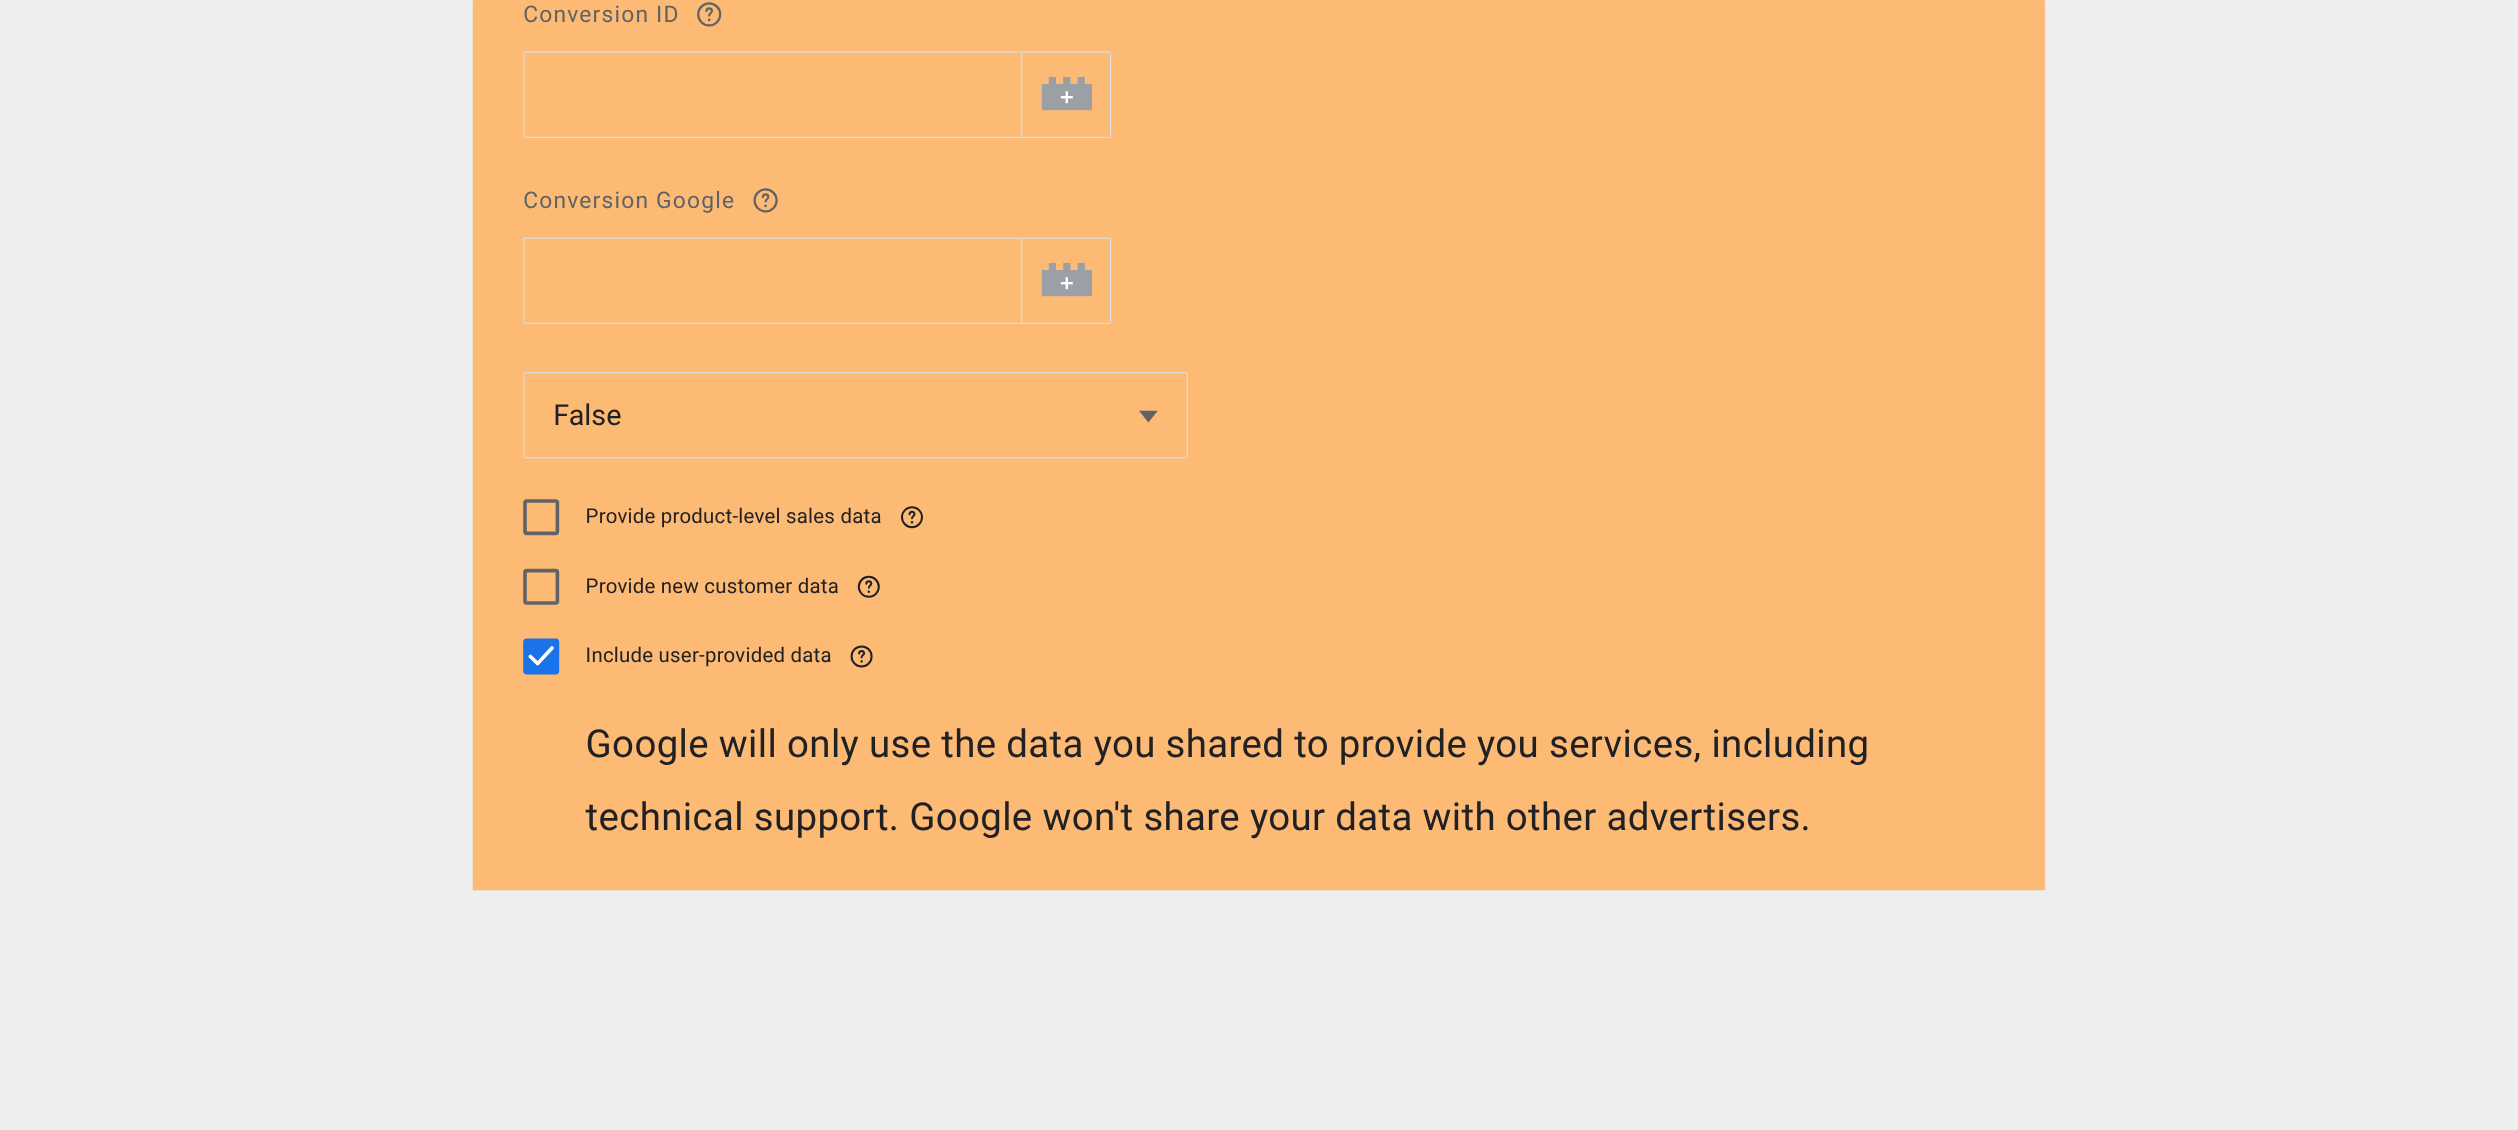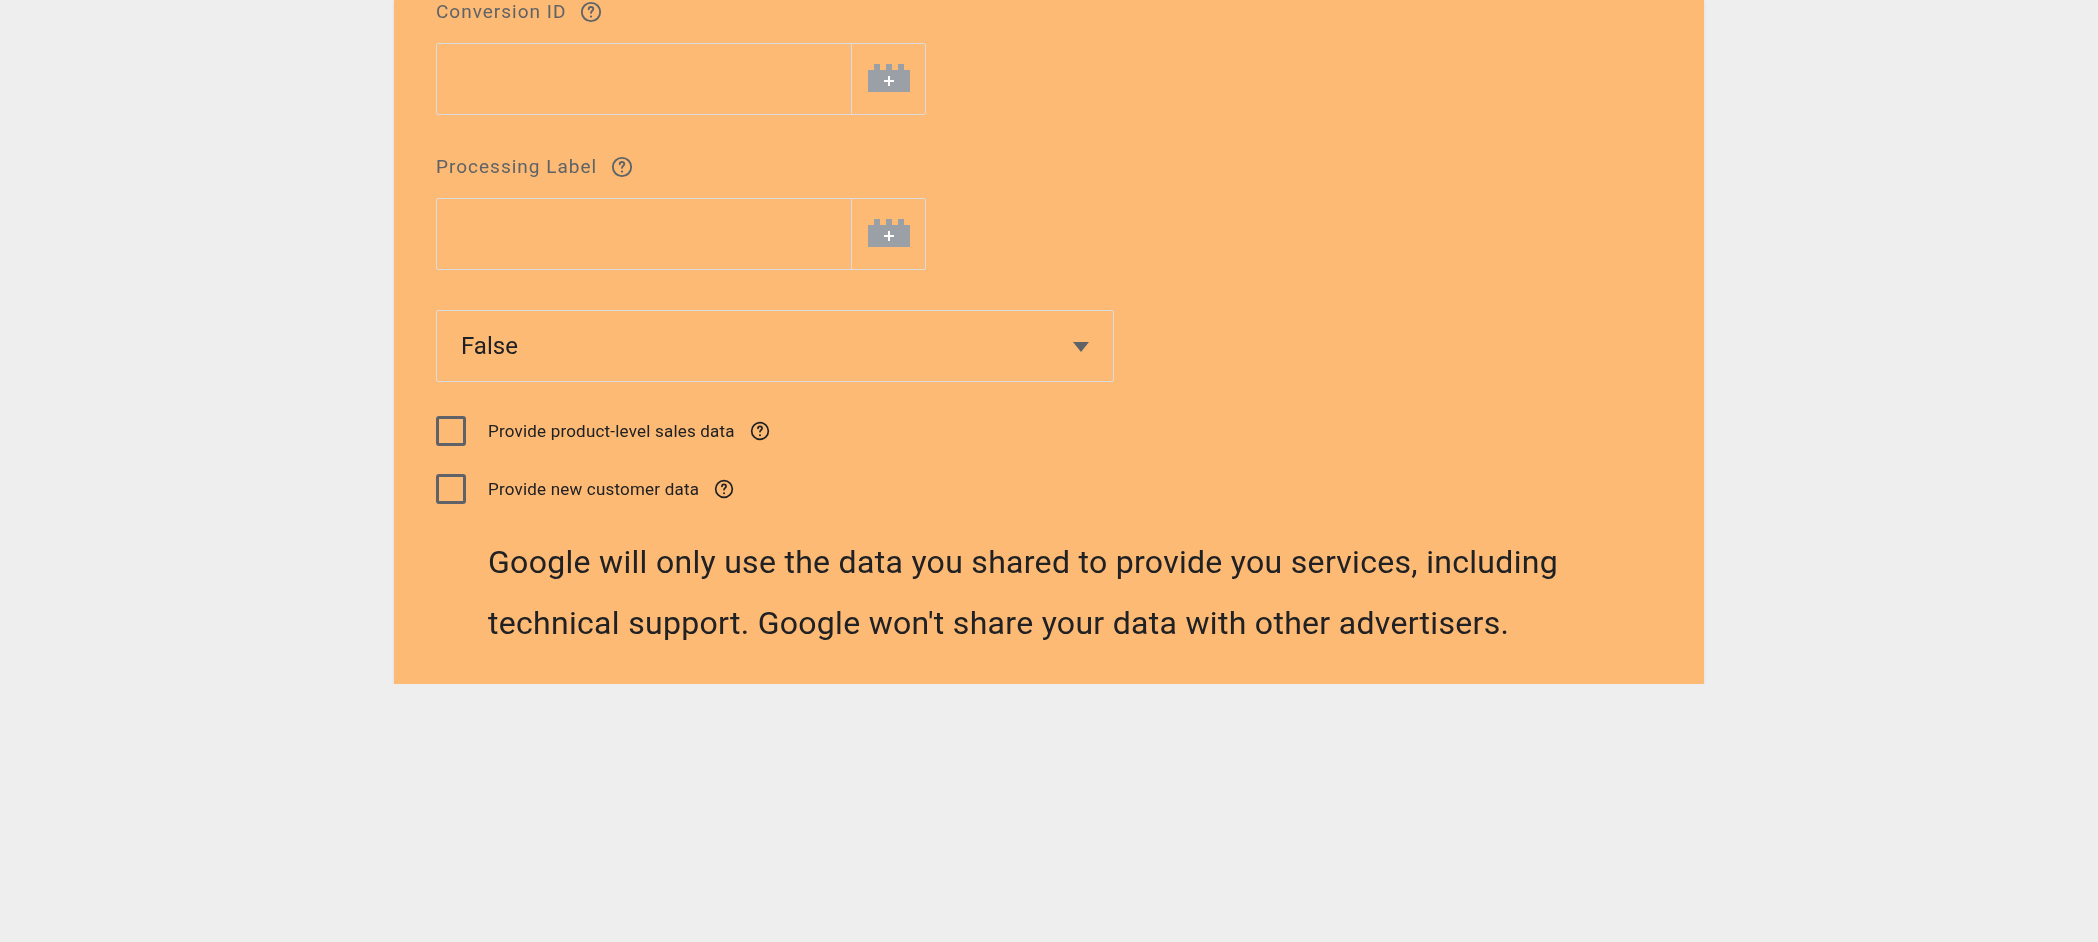--- a/index.html
+++ b/index.html
@@ -61,21 +61,21 @@
       align-items: center;
       justify-content: center;
       cursor: pointer;
       background: transparent;
       border-top: none;
       border-right: none;
       border-bottom: none;
     }
     .brick-icon svg { width: 42px; height: 28px; }
     .select-wrap {
-      width: 678px;
+      width: 554px;
       height: 72px;
       border: 1px solid #dadce0;
       border-radius: 2px;
       display: flex;
       align-items: center;
       padding: 16px 24px;
       justify-content: space-between;
       cursor: pointer;
       margin-bottom: 34px;
     }
@@ -153,21 +153,21 @@
               <rect x="16" y="16" width="10" height="2" fill="#fff"></rect>
               <rect x="20" y="12" width="2" height="10" fill="#fff"></rect>
             </svg>
         </span>
       </button>
     </div>
   </div>
 
   <div class="field-section">
     <div class="field-label">
-      <span>Processing Label</span>
+      <span>Conversion Google</span>
       <span class="help-icon">
         <svg viewBox="0 0 24 24" fill="none">
             <circle cx="12" cy="12" r="10" stroke="#5f6368" stroke-width="2"></circle>
             <path d="M9.5 9a2.5 2.5 0 015 0c0 1.5-2.5 2-2.5 4" stroke="#5f6368" stroke-width="2" stroke-linecap="round"></path>
             <circle cx="12" cy="17" r="1.2" fill="#5f6368"></circle>
           </svg>
       </span>
     </div>
     <div class="input-group">
       <input class="text-input" type="text" value="" style="">
@@ -218,16 +218,33 @@
       <span class="help-icon help-icon-sm">
         <svg viewBox="0 0 24 24" fill="none">
             <circle cx="12" cy="12" r="10" stroke="#202124" stroke-width="2"></circle>
             <path d="M9.5 9a2.5 2.5 0 015 0c0 1.5-2.5 2-2.5 4" stroke="#202124" stroke-width="2" stroke-linecap="round"></path>
             <circle cx="12" cy="17" r="1.2" fill="#202124"></circle>
           </svg>
       </span>
     </div>
   </div>
 
+  <div class="checkbox-row">
+    <div class="checkbox checked">
+      <svg viewBox="0 0 22 18" fill="none">
+          <path d="M2 9 L8 15 L20 2" stroke="#fff" stroke-width="3" stroke-linecap="round" stroke-linejoin="round"></path>
+        </svg>
+    </div>
+    <div class="checkbox-label">
+      <span>Include user-provided data</span>
+      <span class="help-icon help-icon-sm">
+        <svg viewBox="0 0 24 24" fill="none">
+            <circle cx="12" cy="12" r="10" stroke="#202124" stroke-width="2"></circle>
+            <path d="M9.5 9a2.5 2.5 0 015 0c0 1.5-2.5 2-2.5 4" stroke="#202124" stroke-width="2" stroke-linecap="round"></path>
+            <circle cx="12" cy="17" r="1.2" fill="#202124"></circle>
+          </svg>
+      </span>
+    </div>
+  </div>
 
   <div class="description">Google will only use the data you shared to provide you services, including technical support. Google won't share your data with other advertisers.</div>
 
 </div>
 
 </body></html>

